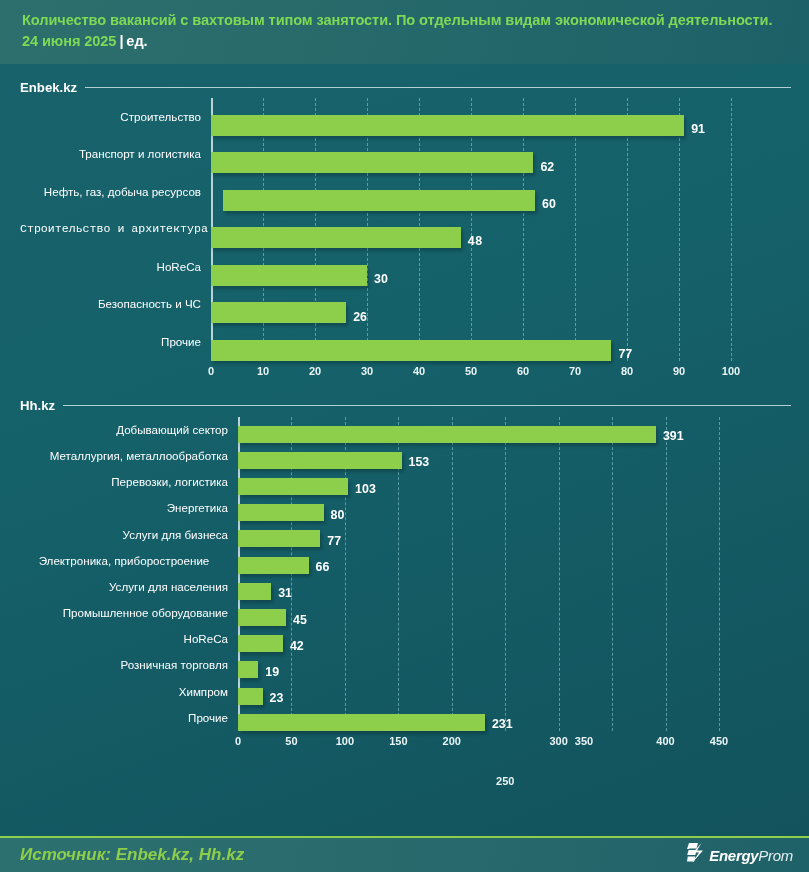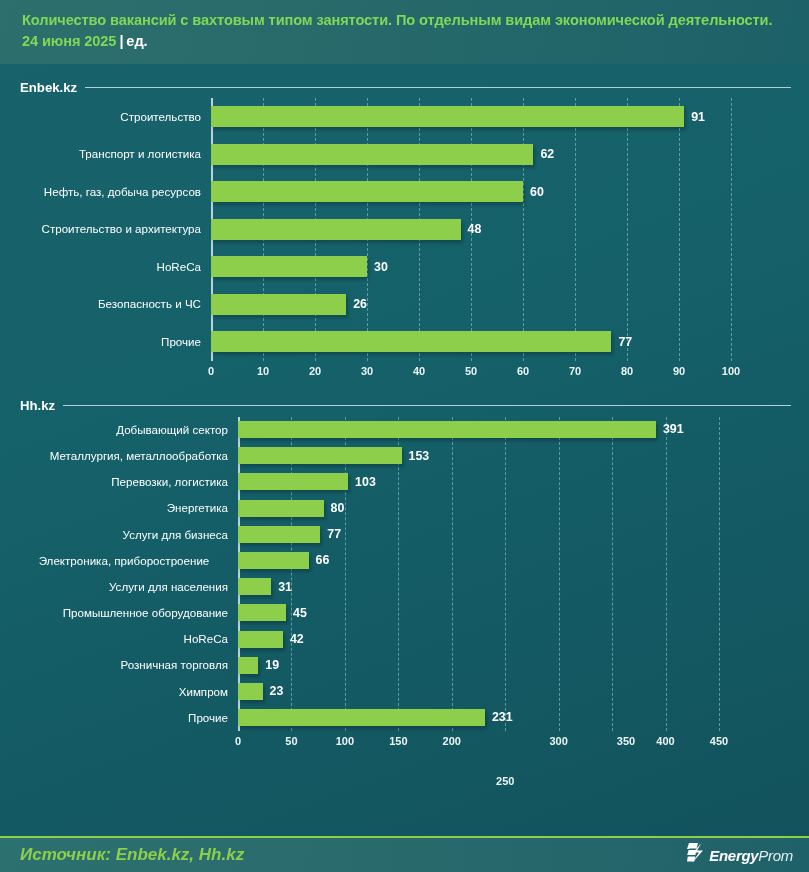--- a/index.html
+++ b/index.html
@@ -71,21 +71,21 @@
     color: #ffffff;
     padding-right: 10px;
     white-space: nowrap;
     line-height: 1;
   }
   .plot {
     position: relative;
     flex: 1;
     height: 100%;
     display: flex;
-    align-items: center;
+    align-items: flex-end;
   }
   .bar {
     background: #8dce4a;
     height: 20px;
     box-shadow: 2px 3px 3px rgba(0,0,0,0.22);
     flex: none;
   }
   .bar-value {
     font-size: 12.4px;
     font-weight: bold;
@@ -203,28 +203,28 @@
           <div class="bar-value">91</div>
         </div>
       </div>
       <div class="row" style="height: 37.5px;">
         <div class="cat-label" style="width: 191px;">Транспорт и логистика</div>
         <div class="plot">
           <div class="bar" style="width: 322.4px; height: 21px; background: rgb(141, 206, 74);"></div>
           <div class="bar-value">62</div>
         </div>
       </div>
-      <div class="row" style="height: 37.5px;">
+      <div class="row" style="height: 37.5px; gap: 12px;">
         <div class="cat-label" style="width: 191px;">Нефть, газ, добыча ресурсов</div>
         <div class="plot">
           <div class="bar" style="width: 312px; height: 21px; background: rgb(141, 206, 74);"></div>
           <div class="bar-value">60</div>
         </div>
       </div>
-      <div class="row" style="height: 37.5px;">
+      <div class="row" style="height: 37.5px; font-family: Liberation Mono, monospace;">
         <div class="cat-label" style="width: 191px;">Строительство и архитектура</div>
         <div class="plot">
           <div class="bar" style="width: 249.6px; height: 21px; background: rgb(141, 206, 74);"></div>
           <div class="bar-value">48</div>
         </div>
       </div>
       <div class="row" style="height: 37.5px;">
         <div class="cat-label" style="width: 191px;">HoReCa</div>
         <div class="plot">
           <div class="bar" style="width: 156px; height: 21px; background: rgb(141, 206, 74);"></div>
@@ -365,21 +365,21 @@
       </div>
     </div>
   <div class="xaxis">
       <div class="xtick" style="left: 218px;">0</div>
       <div class="xtick" style="left: 271.444px;">50</div>
       <div class="xtick" style="left: 324.889px;">100</div>
       <div class="xtick" style="left: 378.333px;">150</div>
       <div class="xtick" style="left: 431.778px;">200</div>
       <div class="xtick" style="left: 485.222px; margin-top: 40px;">250</div>
       <div class="xtick" style="left: 538.667px;">300</div>
-      <div class="xtick" style="left: 606px;">350</div>
+      <div class="xtick" style="left: 564px;">350</div>
       <div class="xtick" style="left: 645.556px;">400</div>
       <div class="xtick" style="left: 699px;">450</div>
     </div>
 </div>
 
 <div class="footer">
   <div class="source">Источник: Enbek.kz, Hh.kz</div>
   <div class="logo">
     <span class="logo-mark">
       <svg width="17" height="20" viewBox="0 0 17 20" aria-hidden="true">

